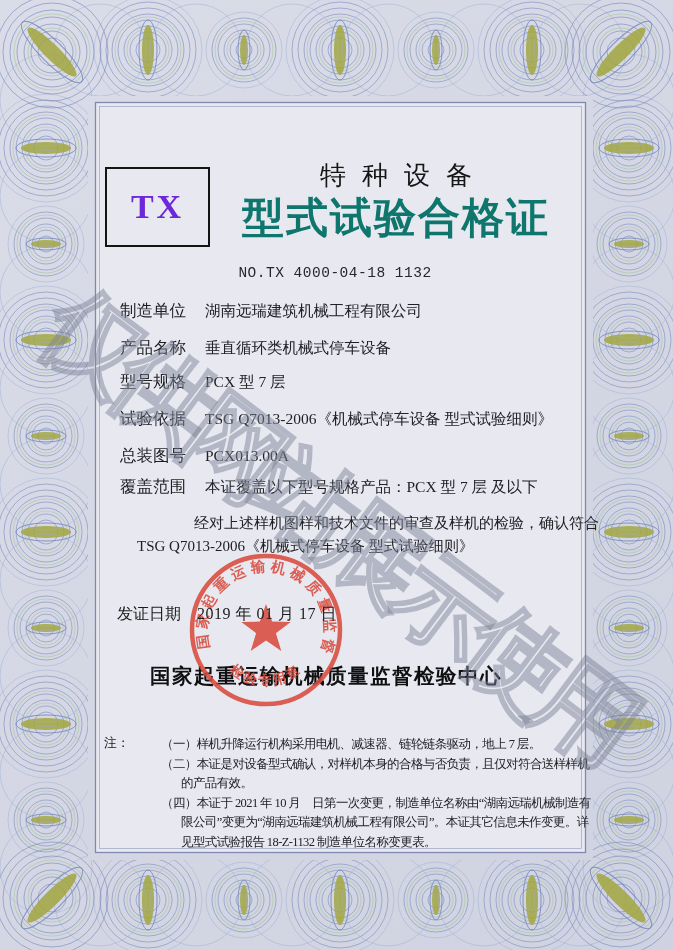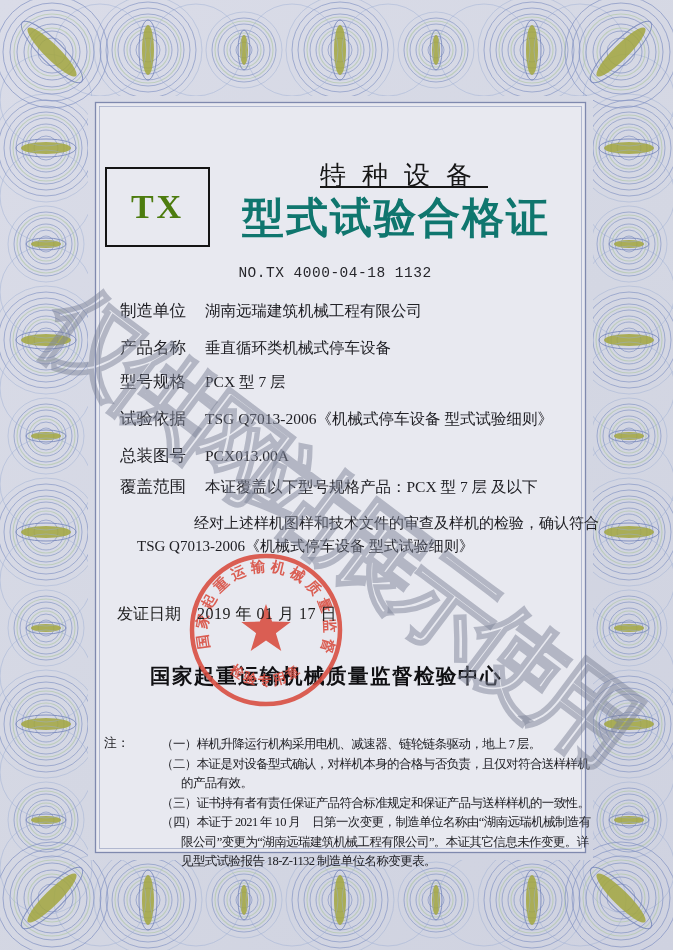--- a/index.html
+++ b/index.html
@@ -15,24 +15,24 @@
   .ring-f{fill:none;stroke:#9fafd3;stroke-width:.6;opacity:.8}
   .intf{fill:none;stroke:#9dadd2;stroke-width:.7;opacity:.65}
   .leaf-o{fill:none;stroke:#7a8abc;stroke-width:1;opacity:.9}
   .leaf{fill:#a2a63e;opacity:.85}
 
   .content{position:absolute;left:0;top:0;width:673px;height:950px;z-index:2;}
 
   .tx-box{
     position:absolute;left:105px;top:167px;width:101px;height:76px;
     border:2px solid #141414;display:flex;align-items:center;justify-content:center;
-    font-size:34px;font-weight:bold;letter-spacing:3px;color:#4d7c0f;
+    font-size:34px;font-weight:bold;letter-spacing:3px;color:#6d28d9;
   }
   .title-block{position:absolute;left:222px;top:158px;width:348px;text-align:center;}
-  .t-sub{font-size:26px;letter-spacing:16px;text-indent:16px;color:#161616;margin-bottom:3px;text-decoration:underline;}
+  .t-sub{font-size:26px;letter-spacing:16px;text-indent:16px;color:#161616;margin-bottom:3px;}
   .t-main{font-size:42px;font-weight:600;letter-spacing:2px;color:#0f766e;line-height:1.05;}
   .cert-no{
     position:absolute;left:95px;top:265px;width:480px;text-align:center;
     font-family:"Liberation Mono","DejaVu Sans Mono",monospace;
     font-size:14.5px;letter-spacing:.5px;color:#26262b;
   }
   .field{position:absolute;left:120px;white-space:nowrap;}
   .f-label{font-size:16.5px;color:#1d1d22;}
   .f-value{font-size:15.5px;color:#212126;margin-left:19px;}
   .concl{position:absolute;left:125px;width:462px;font-size:15px;color:#202025;line-height:23px;white-space:nowrap;margin-left:12px;}
@@ -233,19 +233,18 @@
 
   <div class="issue-label">发证日期</div>
   <div class="issue-value">2019 年 01 月 17 日</div>
 
   <div class="issuer">国家起重运输机械质量监督检验中心</div>
 
   <div class="notes-label">注：</div>
   <div class="notes">
     <div class="note">（一）样机升降运行机构采用电机、减速器、链轮链条驱动，地上 7 层。</div>
     <div class="note">（二）本证是对设备型式确认，对样机本身的合格与否负责，且仅对符合送样样机的产品有效。</div>
-    <div class="note">（三）证书持有者有责任保证产品符合标准规定和保证产品与送样样机的一致性。</div>
     <div class="note">（四）本证于 2021 年 10 月　日第一次变更，制造单位名称由“湖南远瑞机械制造有限公司”变更为“湖南远瑞建筑机械工程有限公司”。本证其它信息未作变更。详见型式试验报告 18-Z-1132 制造单位名称变更表。</div>
   </div>
 
 </div>
 
 <div class="watermark">仅供网站展示使用</div>
 
 </body></html>

